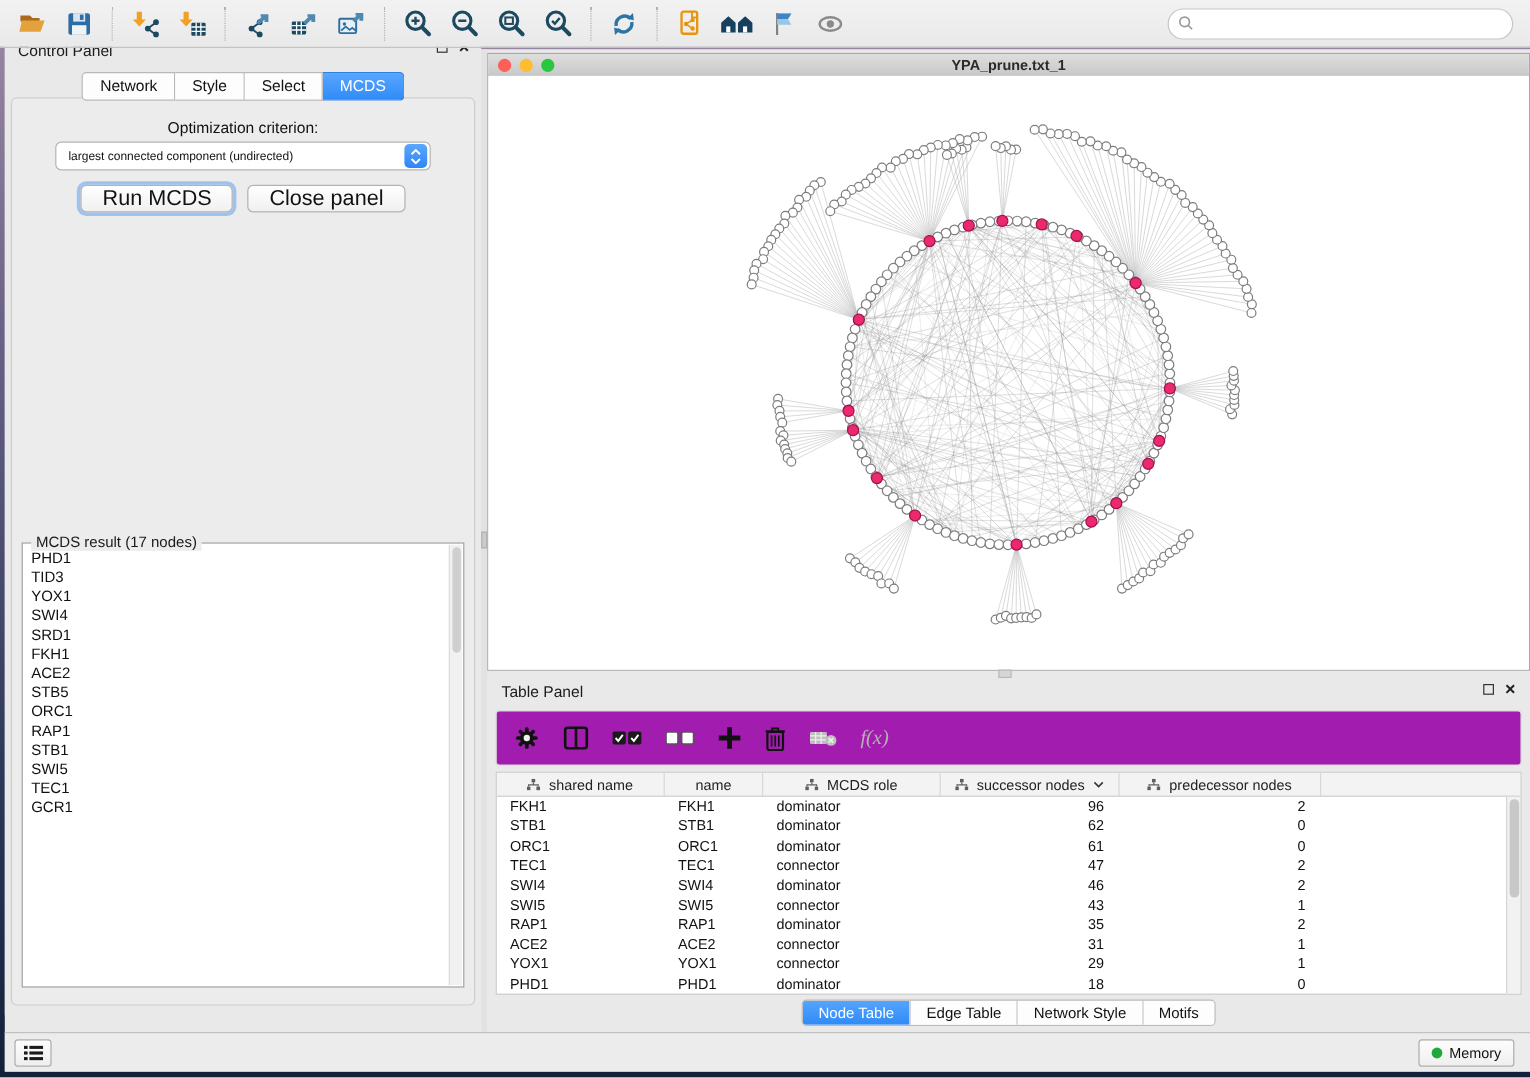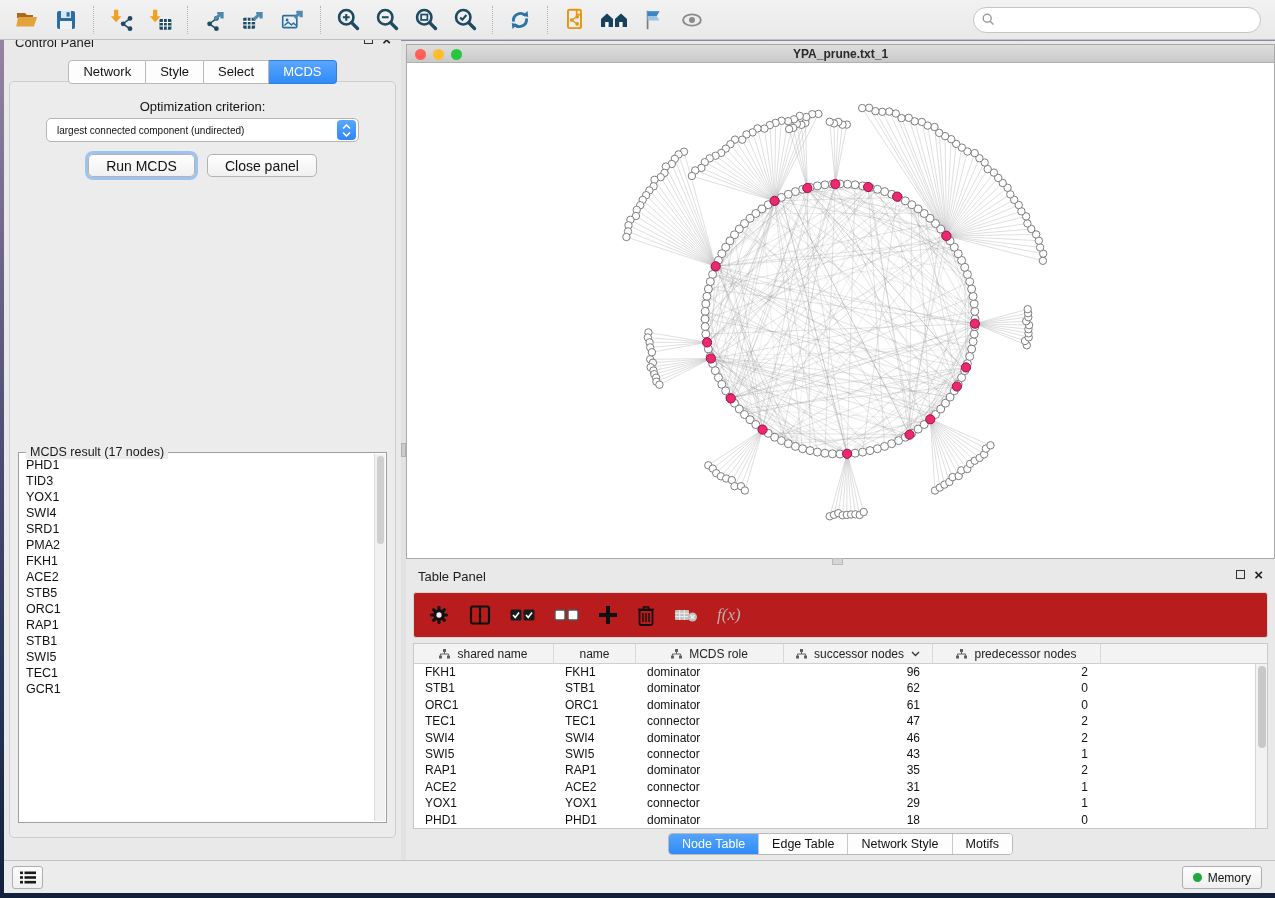--- a/index.html
+++ b/index.html
@@ -39,21 +39,21 @@
   .cp-card { position:absolute; left:5px; right:5px; top:54px; bottom:8px;
     background:#ececec; border:1px solid #cdcdcd; border-radius:5px; }
   .opt-label { position:absolute; top:17px; width:100%; text-align:center; font-size:13px; color:#111; }
   .dropdown { position:absolute; left:36px; right:36px; top:36px; height:24px; background:#fff;
     border:1px solid #b5b5b5; border-radius:5px; display:flex; align-items:center; }
   .dropdown .dd-text { flex:1; font-size:10px; color:#111; padding-left:10px; white-space:nowrap; overflow:hidden; }
   .dd-stepper { width:19px; height:20px; margin-right:2px; border-radius:4px;
     background:linear-gradient(#5ba7fe,#2f86f6); display:flex; flex-direction:column;
     align-items:center; justify-content:center; gap:1px; }
   .btn-row { position:absolute; top:72px; width:100%; display:flex; justify-content:center; gap:12px; }
-  .mac-btn { height:23px; padding:0 17px; font-size:14px; color:#111; background:linear-gradient(#ffffff,#f0f0f0);
+  .mac-btn { height:23px; padding:0 17px; font-size:18px; color:#111; background:linear-gradient(#ffffff,#f0f0f0);
     border:1px solid #b3b3b3; border-radius:5px; display:flex; align-items:center;text-align:right; }
   .mac-btn.focused { box-shadow:0 0 0 3px rgba(93,162,250,.55); }
 
   .mcds-fieldset { position:absolute; left:8px; right:8px; top:370px; bottom:14px;
     border:1px solid #9f9f9f; background:#fff; }
   .mcds-legend { position:absolute; top:-8px; left:7px; background:#ececec; padding:0 4px;
     font-size:12.5px; color:#1a1a1a; }
   .mcds-list { position:absolute; left:0; top:4px; bottom:2px; right:13px; overflow:hidden; padding-left:7px; }
   .mcds-item { font-size:12.5px; line-height:16px; color:#111; }
   .mcds-scroll { position:absolute; top:1px; bottom:1px; right:1px; width:11px; background:#f1f1f1;
@@ -72,21 +72,21 @@
   .lights { position:absolute; left:8px; top:4px; display:flex; gap:7px; }
   .light { width:11px; height:11px; border-radius:50%; }
   .net-title { position:absolute; width:100%; top:2px; text-align:center; font-size:12px; font-weight:600; color:#2a2a2a; }
   .net-canvas { position:absolute; left:0; top:19px; right:0; bottom:0; background:#fff; overflow:hidden; }
 
   .h-handle { position:absolute; left:832px; top:558px; width:11px; height:7px; background:#d6d6d6;
     border:1px solid #b9b9b9; z-index:5; }
 
   
   .table-panel { position:absolute; left:406px; top:565px; width:869px; height:292px; background:#e9e9e9; }
-  .tp-toolbar { position:absolute; left:7px; right:7px; top:27px; height:46px; background:#b91c1c;
+  .tp-toolbar { position:absolute; left:7px; right:7px; top:27px; height:46px; background:#a21caf;
     border:1px solid #d6d6d6; border-radius:3px; display:flex; align-items:center; padding-left:14px; gap:19px; }
   .tp-ico { display:flex; align-items:center; justify-content:center; height:30px; }
   .fx-label { font-family:"Liberation Serif", serif; font-style:italic; font-size:17px; color:#b3b3b3; }
   .tbl-wrap { position:absolute; left:7px; right:7px; top:78px; height:186px; background:#fff;
     border:1px solid #c9c9c9; overflow:hidden; }
   .thead { display:flex; height:20px; background:#f3f3f3; border-bottom:1px solid #cfcfcf; }
   .th { display:flex; align-items:center; justify-content:center; gap:7px; font-size:12px; color:#222;
     border-right:1px solid #d8d8d8; height:20px; overflow:hidden; }
   .th:last-child { border-right:none; }
   .tr { display:flex; height:16.4px; }
@@ -303,21 +303,20 @@
         <div class="mac-btn">Close panel</div>
       </div>
       <div class="mcds-fieldset">
         <div class="mcds-legend">MCDS result (17 nodes)</div>
         <div class="mcds-list" id="mcds-list">
             <div class="mcds-item">PHD1</div>
             <div class="mcds-item">TID3</div>
             <div class="mcds-item">YOX1</div>
             <div class="mcds-item">SWI4</div>
             <div class="mcds-item">SRD1</div>
-            <div class="mcds-item">PMA2</div>
             <div class="mcds-item">FKH1</div>
             <div class="mcds-item">ACE2</div>
             <div class="mcds-item">STB5</div>
             <div class="mcds-item">ORC1</div>
             <div class="mcds-item">RAP1</div>
             <div class="mcds-item">STB1</div>
             <div class="mcds-item">SWI5</div>
             <div class="mcds-item">TEC1</div>
             <div class="mcds-item">GCR1</div>
           </div>

